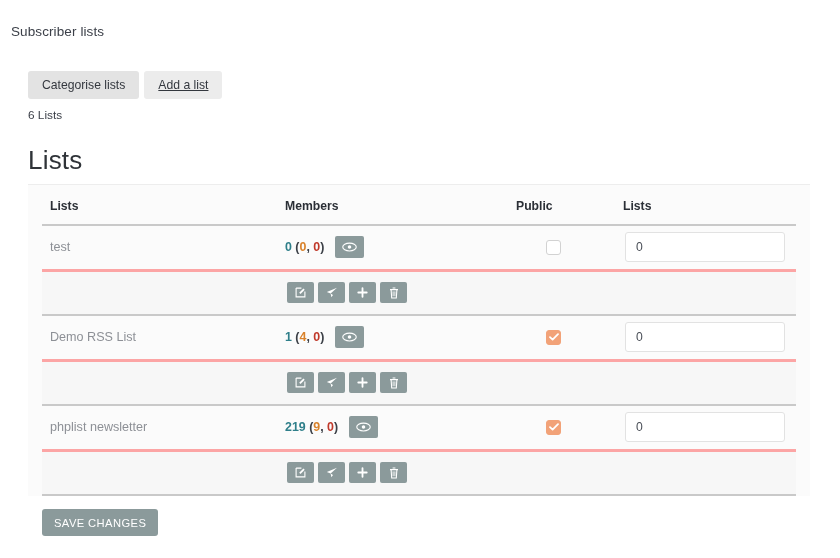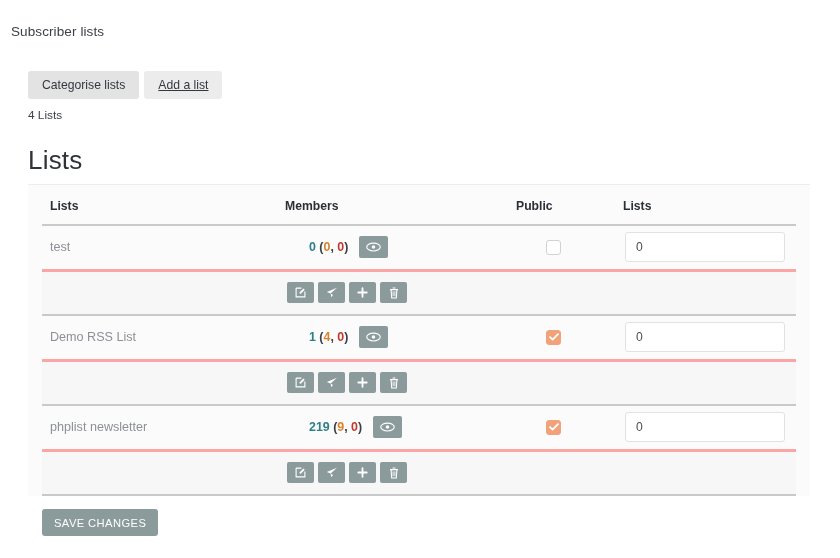--- a/index.html
+++ b/index.html
@@ -113,21 +113,20 @@
   .list-name {
     font-size: 12.6px;
     color: #8d9096;
     padding-left: 8px;
   }
 
   .members-cell {
     display: flex;
     align-items: center;
     gap: 11px;
-    margin-left: 24px;
   }
   .mcount {
     font-size: 12.4px;
     font-weight: bold;
     white-space: nowrap;
   }
   .m-total  { color: #2f7f8a; }
   .m-paren  { color: #3b3f46; }
   .m-unconf { color: #d9822b; }
   .m-black  { color: #c0392b; }
@@ -225,21 +224,21 @@
 
 <div id="page">
 
   <div class="breadcrumb">Subscriber lists</div>
 
   <div class="btn-row">
     <button class="tbtn">Categorise lists</button>
     <button class="tbtn secondary">Add a list</button>
   </div>
 
-  <div class="count-line">4 Lists</div>
+  <div class="count-line">6 Lists</div>
 
   <div class="page-title">Lists</div>
 
   <div class="panel-foot"></div>
 
   <div class="panel">
     <table class="lists">
       <colgroup>
         <col class="c-list">
           <col class="c-mem">

